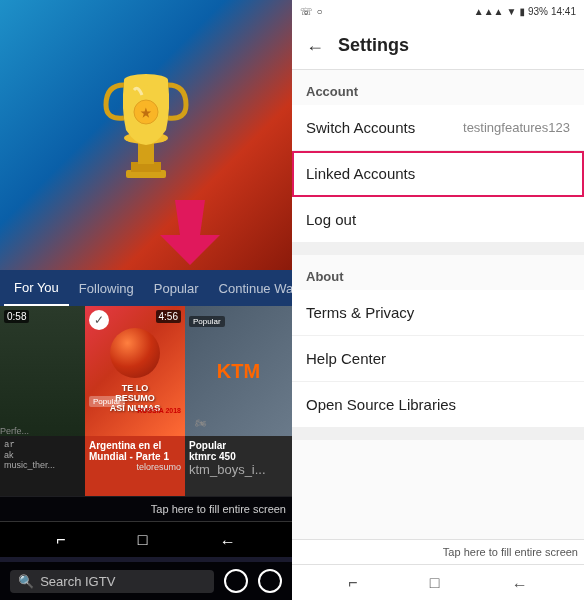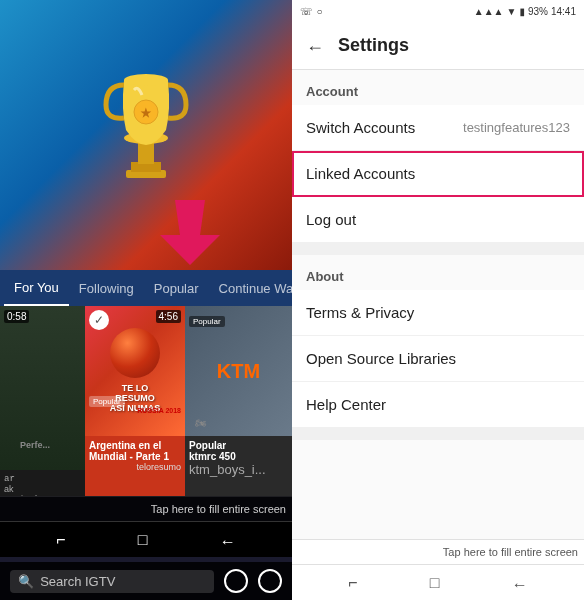--- a/index.html
+++ b/index.html
@@ -140,21 +140,21 @@
       background: #c8341a;
     }
 
     .video-card-3 {
       width: 107px;
       background: #2a2a2a;
     }
 
     .video-thumb-bg {
       width: 100%;
-      height: 164px;
+      height: 130px;
       overflow: hidden;
       position: relative;
     }
 
     .video-card-1 .video-thumb-bg {
       background: linear-gradient(180deg, #2a4a2a 0%, #1a3a1a 100%);
     }
 
     .video-duration {
       position: absolute;
@@ -437,21 +437,21 @@
       <span>Continue Watchi...</span>
     </div>
   </div>
 
   <div class="video-grid">
 
     <div class="video-card video-card-1">
       <div class="video-thumb-bg">
         <div class="video-duration">0:58</div>
 
-        <div style="width:100%;height:100%;background:linear-gradient(180deg,#2a3a2a,#1a2a1a);display:flex;align-items:flex-end;padding:20px;font-weight:bold;">
+        <div style="width:100%;height:100%;background:linear-gradient(180deg,#2a3a2a,#1a2a1a);display:flex;align-items:flex-end;padding:0;">
           <div style="color:#888;font-size:9px;">Perfe...</div>
         </div>
       </div>
       <div class="video-info">
         <div style="color:#aaa;font-size:9px;font-family:Liberation Mono, monospace;">ar</div>
         <div style="color:#aaa;font-size:9px;">ak</div>
         <div style="color:#aaa;font-size:9px;">music_ther...</div>
       </div>
     </div>
 
@@ -540,25 +540,25 @@
 
     <div class="divider-space"></div>
 
     <div class="section-label">About</div>
 
     <div class="menu-item">
       <span class="menu-item-text">Terms &amp; Privacy</span>
     </div>
 
     <div class="menu-item">
+      <span class="menu-item-text">Help Center</span>
+    </div>
+
+    <div class="menu-item">
       <span class="menu-item-text">Open Source Libraries</span>
-    </div>
-
-    <div class="menu-item">
-      <span class="menu-item-text">Help Center</span>
     </div>
 
     <div class="divider-space"></div>
   </div>
 
   <div class="tap-hint" style="background:white;color:#555;border-top:1px solid #e0e0e0;">Tap here to fill entire screen</div>
 
   <div class="settings-bottom-bar">
     <span class="nav-btn-right">⌐</span>
     <span class="nav-btn-right">□</span>

